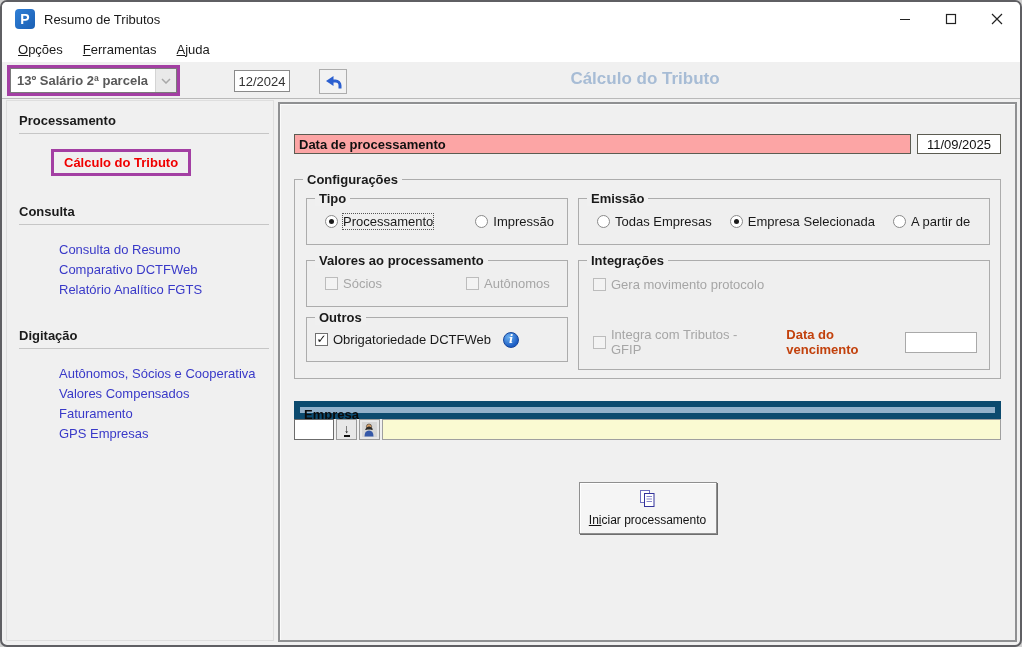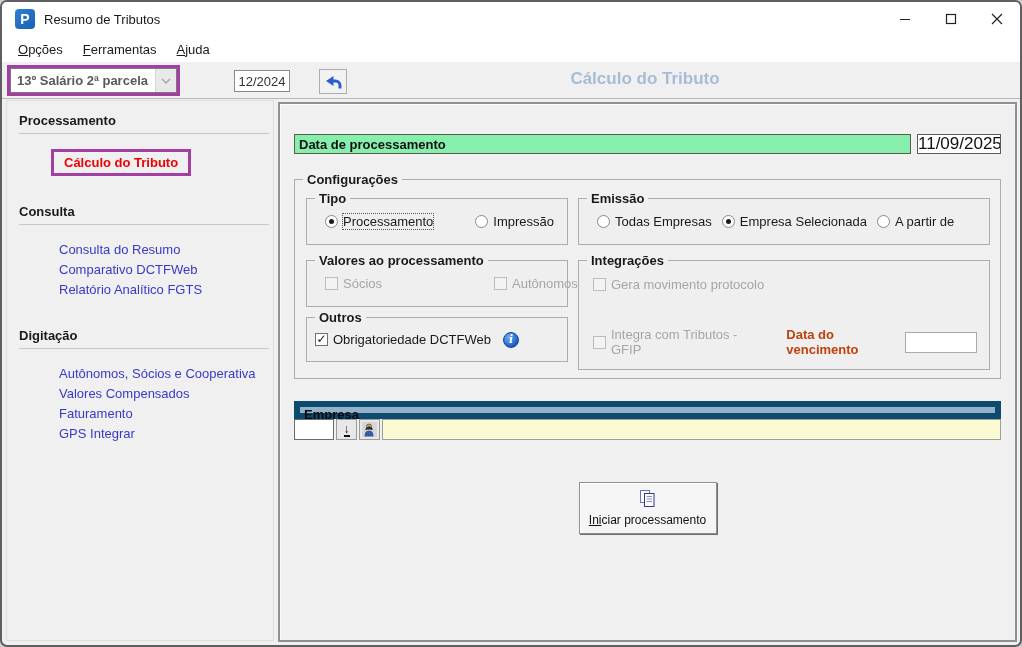--- a/index.html
+++ b/index.html
@@ -39,23 +39,23 @@
   .sb-rule { border:none; border-top:1px solid #c6c6c6; margin:5px 4px 0 12px; }
   .sb-active { display:inline-block; margin:15px 0 0 44px; padding:3px 10px; border:3px solid #a33fa3;
     color:#f00000; font-size:13px; font-weight:bold; }
   .sb-section { margin-top:28px; }
   .sb-links { margin:15px 0 0 52px; }
   .sb-link { font-size:13px; color:#3939c8; line-height:20px; cursor:default; }
   
   .main { position:absolute; left:276px; top:100px; width:739px; height:540px; background:#f0f0f0;
     border:2px solid #8f9092; box-shadow:inset 1px 1px 0 #fbfbfb; padding:30px 14px 0 14px; }
   .date-row { display:flex; gap:6px; }
-  .date-label { flex:1; height:20px; background:#86efac; border:1px solid #5c5c52; font-size:13px;
+  .date-label { flex:1; height:20px; background:#fca5a5; border:1px solid #5c5c52; font-size:13px;
     font-weight:bold; color:#111; padding:2px 0 0 4px; }
-  .date-input { width:84px; height:20px; border:1px solid #5c5c52; background:#fff; font-size:17px;
+  .date-input { width:84px; height:20px; border:1px solid #5c5c52; background:#fff; font-size:13px;
     color:#111; text-align:center; font-family:inherit; }
   .gbox { position:relative; border:1px solid #acacac; background:#f0f0f0; }
   .glabel { position:absolute; top:-8px; left:8px; background:#f0f0f0; padding:0 4px; font-size:13px; font-weight:bold; color:#1a1a1a; white-space:nowrap; }
   .config { margin-top:25px; height:200px; }
   .cols { display:flex; gap:10px; padding:18px 10px 0 11px; }
   .col-left { width:262px; display:flex; flex-direction:column; }
   .col-right { flex:1; display:flex; flex-direction:column; }
   .sub { position:relative; border:1px solid #acacac; background:#efefef; }
   .h46 { height:47px; } .mt { margin-top:15px; } .mt2 { margin-top:10px; }
   .grow { display:flex; align-items:center; height:100%; padding-left:18px; }
@@ -160,21 +160,21 @@
       </div>
     </div>
 
     <div class="sb-section">
       <div class="sb-title">Digitação</div>
       <hr class="sb-rule">
       <div class="sb-links">
         <div class="sb-link">Autônomos, Sócios e Cooperativa</div>
         <div class="sb-link">Valores Compensados</div>
         <div class="sb-link">Faturamento</div>
-        <div class="sb-link">GPS Integrar</div>
+        <div class="sb-link">GPS Empresas</div>
       </div>
     </div>
   </div>
 
   <div class="main">
 
     <div class="date-row">
       <div class="date-label">Data de processamento</div>
       <input class="date-input" value="11/09/2025" style="">
     </div>
@@ -192,21 +192,21 @@
               </label>
               <label class="opt">
                 <span class="rb"></span>
                 <span>Impressão</span>
               </label>
             </div>
           </div>
 
           <div class="sub h46 mt">
             <span class="glabel">Valores ao processamento</span>
-            <div class="grow" style="gap:112px;">
+            <div class="grow" style="gap:84px;">
               <label class="opt dis">
                 <span class="cb"></span>
                 <span>Sócios</span>
               </label>
               <label class="opt dis">
                 <span class="cb"></span>
                 <span>Autônomos</span>
               </label>
             </div>
           </div>
@@ -219,21 +219,21 @@
                 <span>Obrigatoriedade DCTFWeb</span>
               </label>
               <span class="info-icon">i</span>
             </div>
           </div>
         </div>
 
         <div class="col-right">
           <div class="sub h46">
             <span class="glabel">Emissão</span>
-            <div class="grow" style="gap:10px;">
+            <div class="grow" style="gap:18px;">
               <label class="opt">
                 <span class="rb"></span>
                 <span>Todas Empresas</span>
               </label>
               <label class="opt">
                 <span class="rb on"></span>
                 <span>Empresa Selecionada</span>
               </label>
               <label class="opt">
                 <span class="rb"></span>

